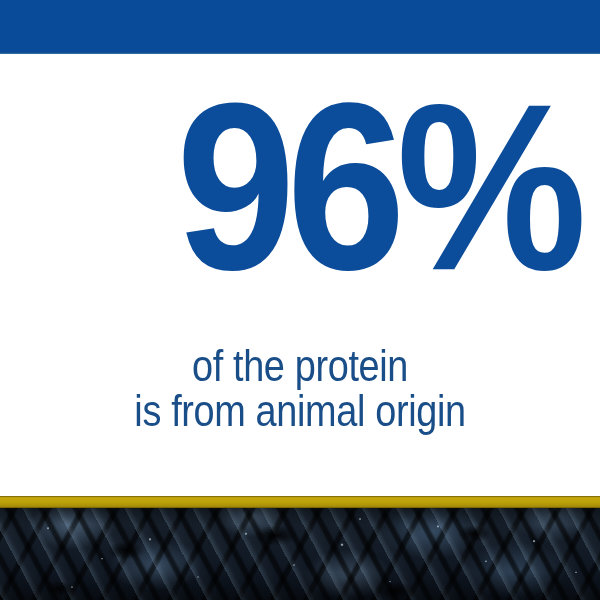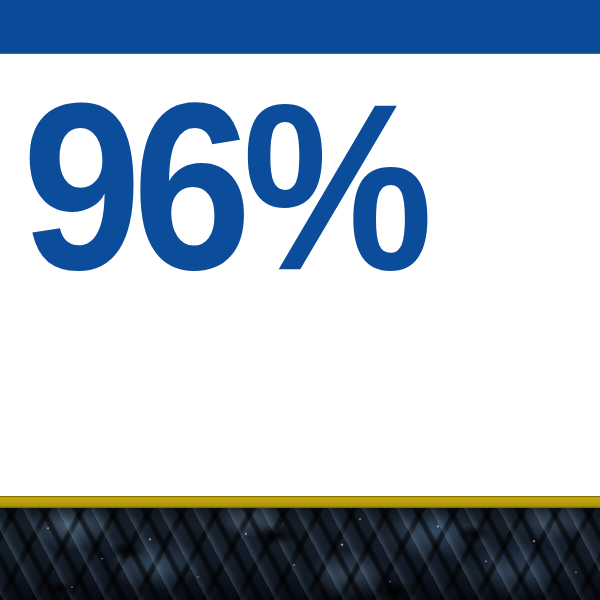--- a/index.html
+++ b/index.html
@@ -47,21 +47,21 @@
     height: 442px;
     background: #ffffff;
   }
 
   
   .stat-wrap {
     position: absolute;
     left: 0;
     top: 40px;
     width: 600px;
-    text-align: left;
+    text-align: right;
     line-height: 1;
   }
   .stat-number {
     display: inline-block;
     font-family: "Liberation Sans Narrow", "Liberation Sans", sans-serif;
     font-weight: 700;
     font-size: 238px;
     letter-spacing: -10px;
     color: #0b4c9b;
     line-height: 0.78;
@@ -208,20 +208,24 @@
 
   <div class="top-band"></div>
   <div class="top-band-shadow"></div>
 
   <div class="content">
 
     <div class="stat-wrap">
       <span class="stat-number">96%</span>
     </div>
 
+    <div class="caption">
+      <span class="caption-line">of the protein</span>
+      <span class="caption-line">is from animal origin</span>
+    </div>
 
   </div>
 
   <div class="gold-band"></div>
 
   <div class="scale-photo">
     <div class="base"></div>
     <div class="lattice-a"></div>
     <div class="lattice-b"></div>
     <div class="sheen-a"></div>

